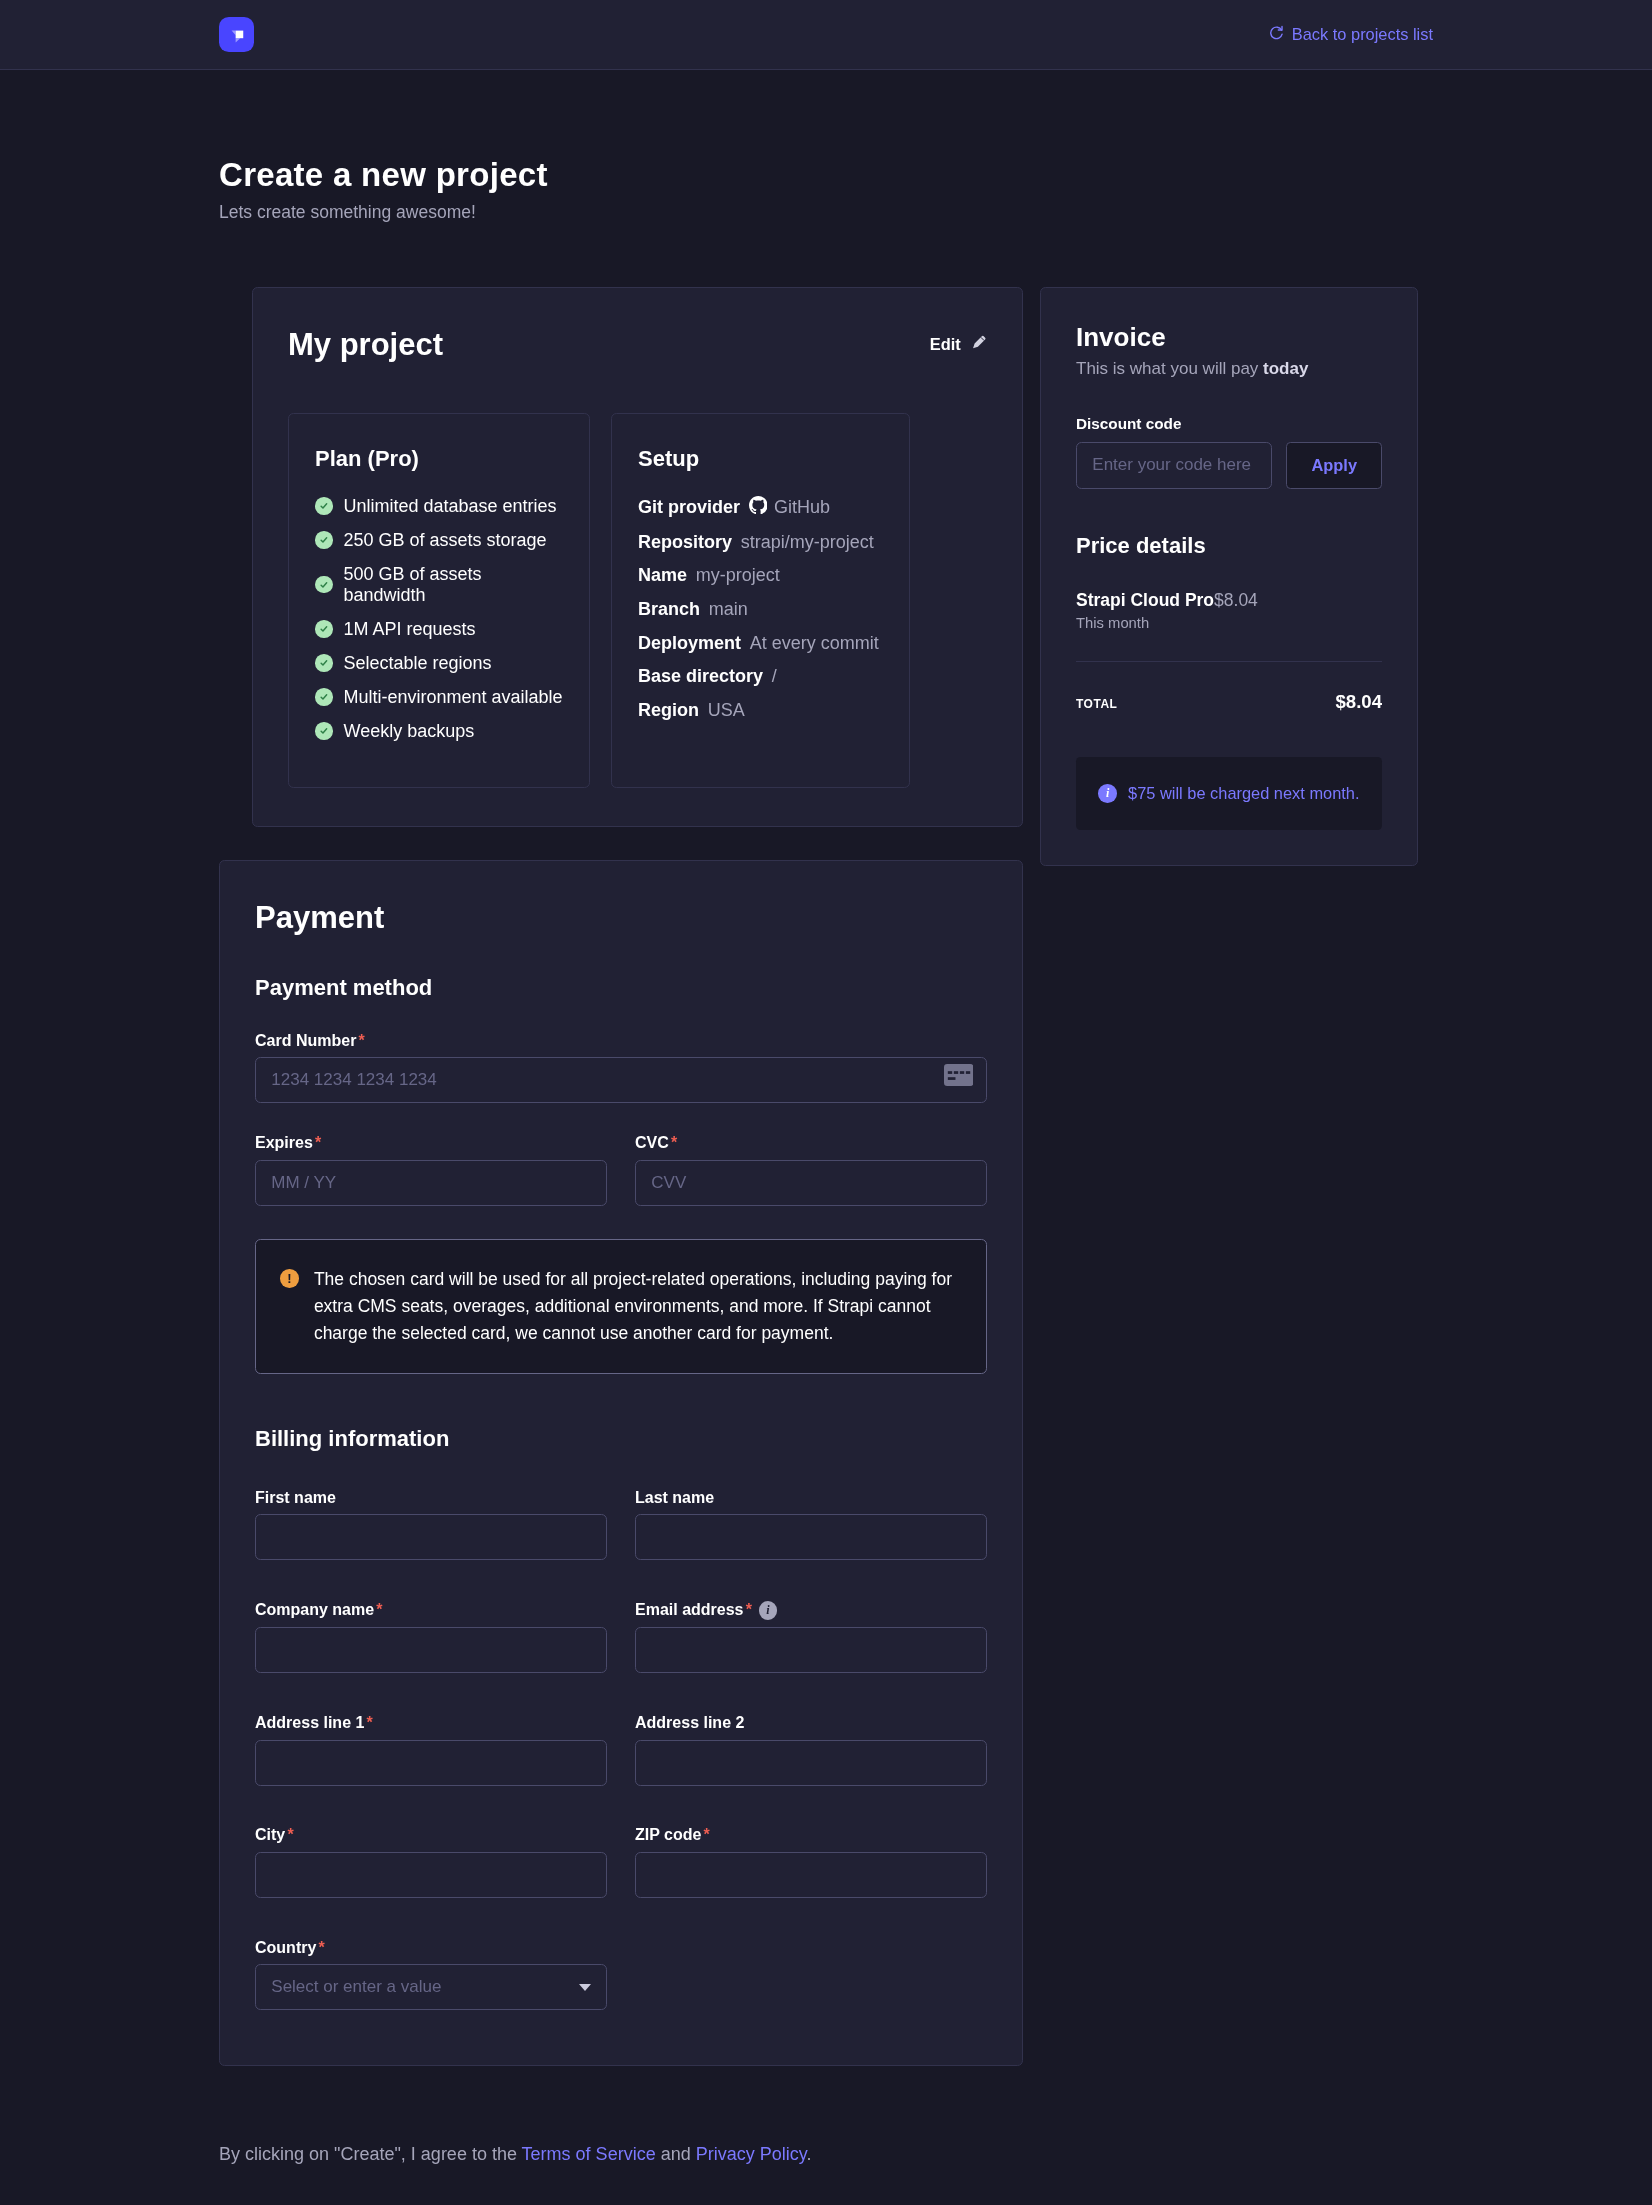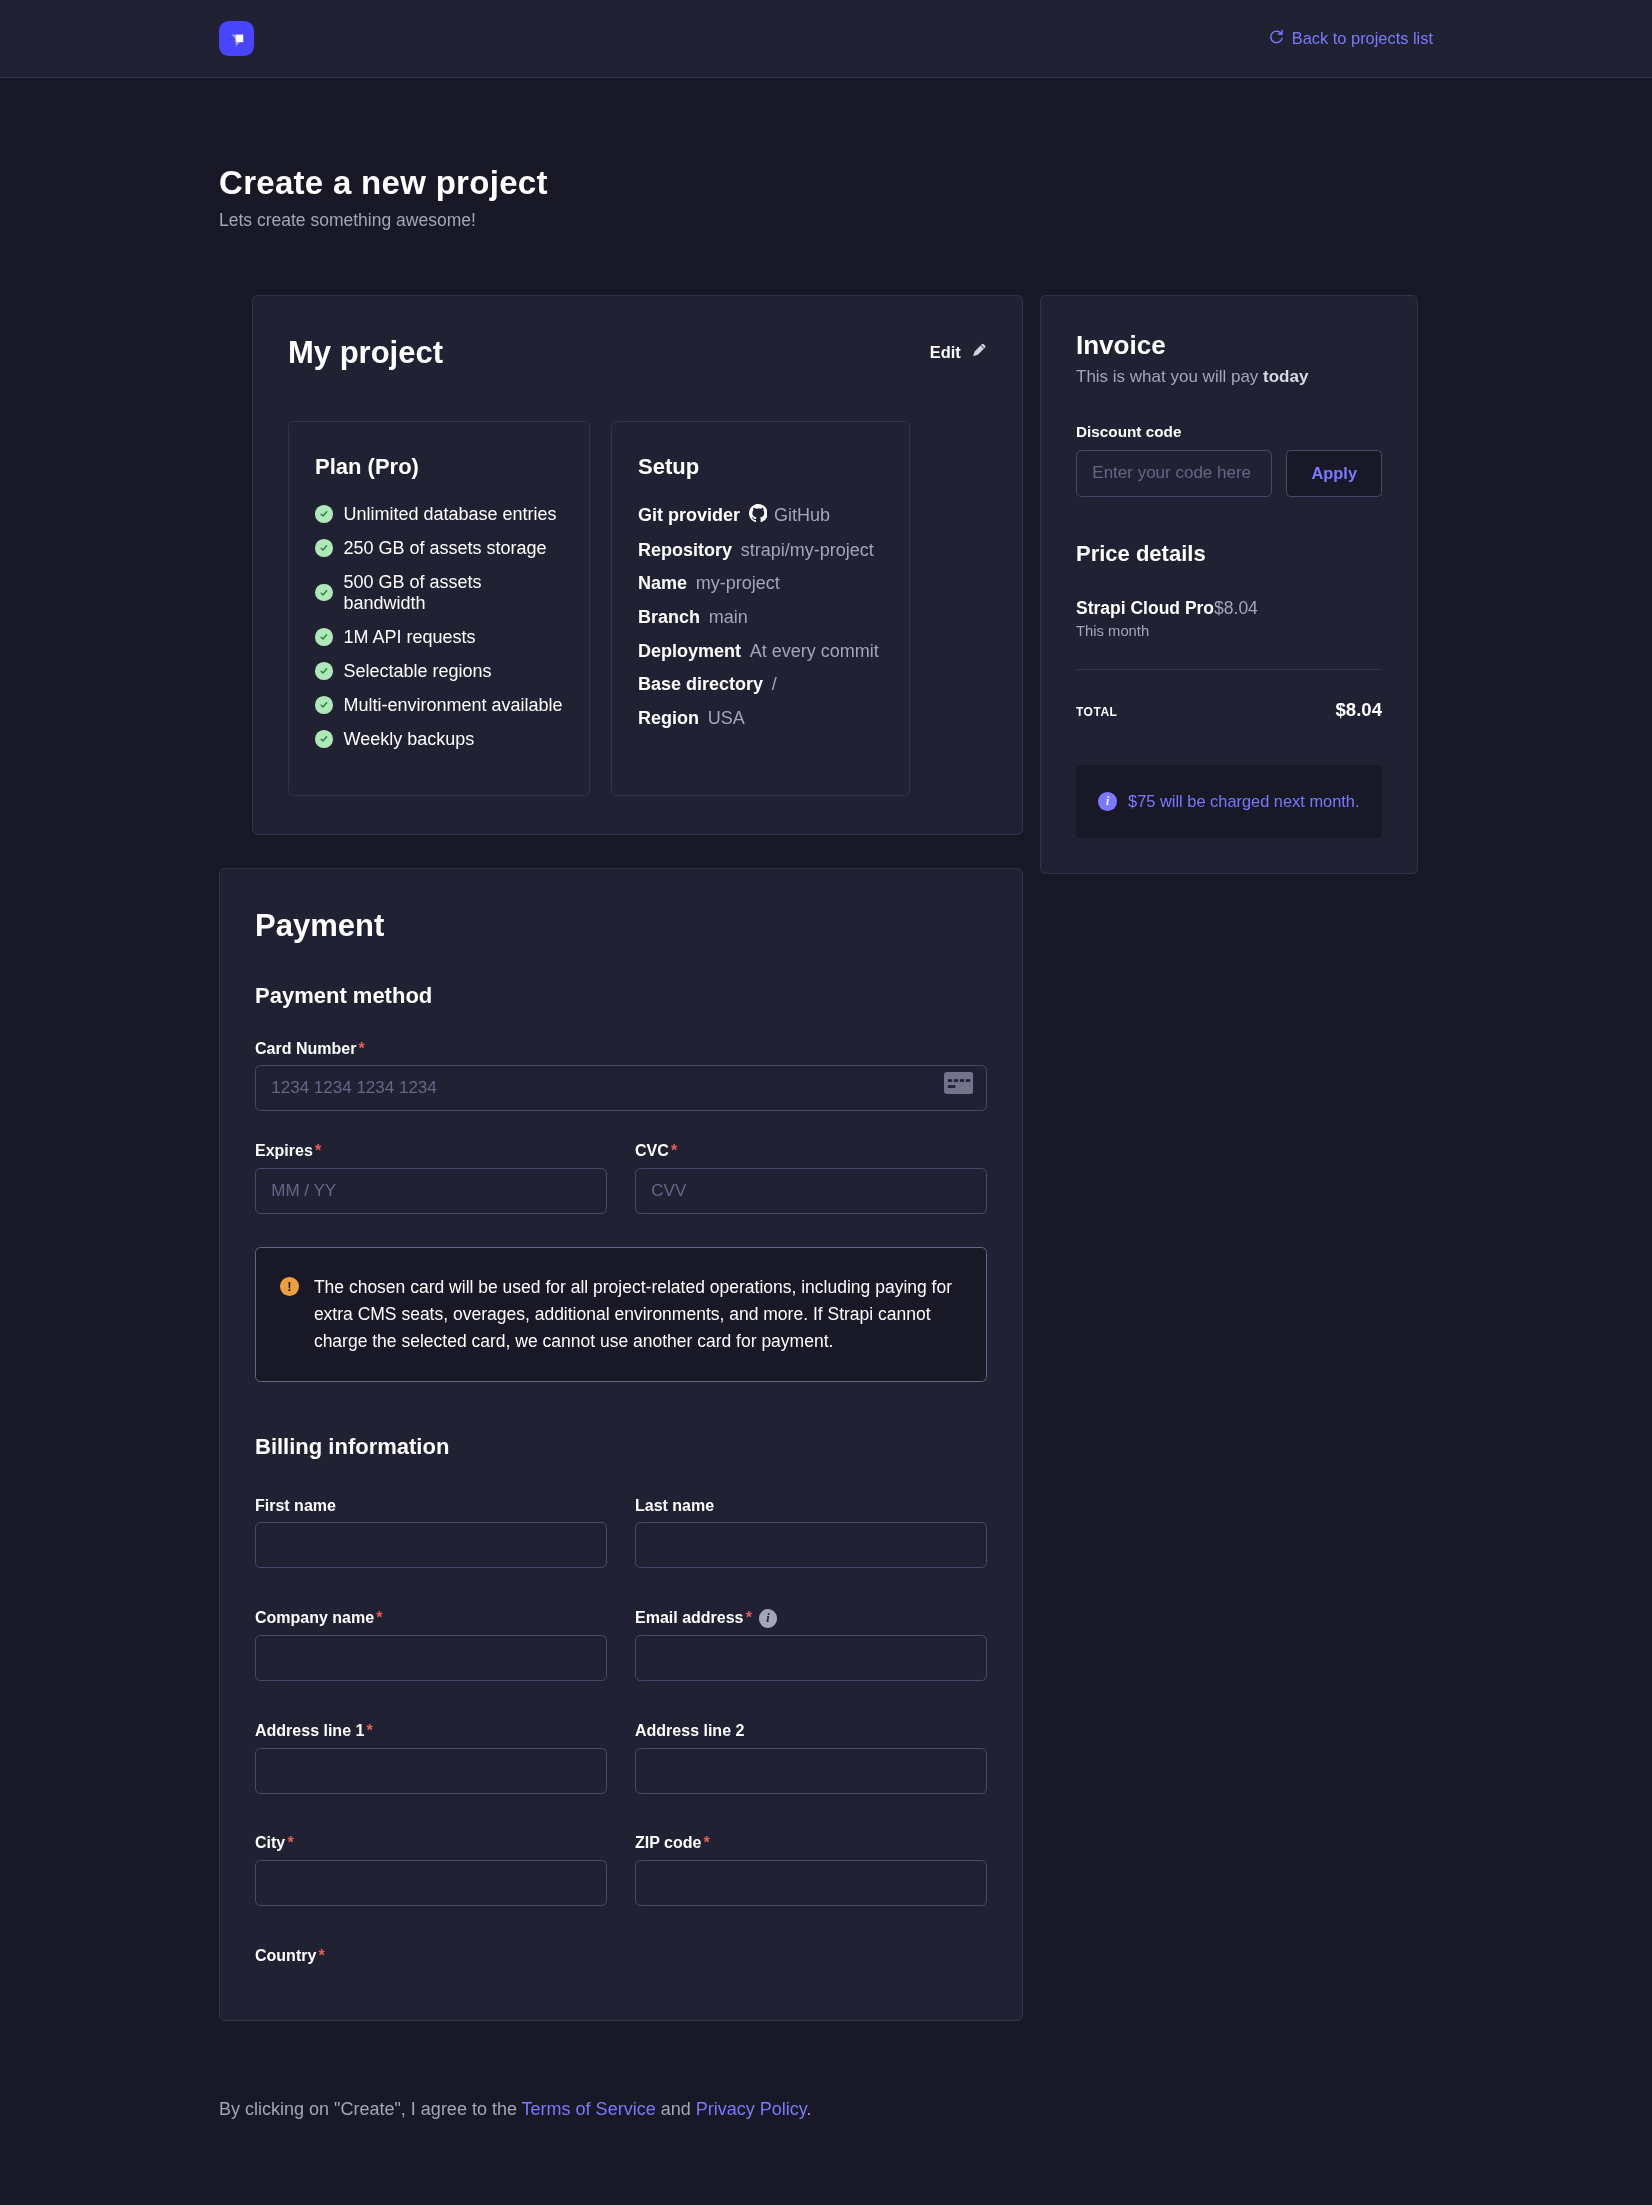--- a/index.html
+++ b/index.html
@@ -6,21 +6,21 @@
   html, body { background: #181826; }
   body {
     width: 1652px; height: 2205px;
     font-family: "Liberation Sans", sans-serif;
     color: #ffffff;
     position: relative;
   }
 
   
   .topbar {
-    height: 78px; background: #212134;
+    height: 70px; background: #212134;
     border-bottom: 1.1px solid #32324d;
     display: flex; align-items: center; justify-content: space-between;
     padding: 0 219px;
   }
   .logo {
     width: 35px; height: 35px; border-radius: 9.8px;
     background: #4945ff; display: flex; align-items: center; justify-content: center;
   }
   .back-link {
     display: flex; align-items: center; gap: 7.6px;
@@ -408,20 +408,24 @@
             <div class="field-label">
                 <span class="req">ZIP code</span>
               </div>
             <input class="input" style="">
           </div>
 
           <div class="field">
             <div class="field-label">
                 <span class="req">Country</span>
               </div>
+            <div class="select">
+              <span class="placeholder">Select or enter a value</span>
+              <span class="caret"></span>
+            </div>
           </div>
         </div>
       </div>
 
       <div class="agreement">
         <span>By clicking on "Create", I agree to the </span><a>Terms of Service</a><span> and </span><a>Privacy Policy</a><span>.</span>
       </div>
 
     </div>
 

